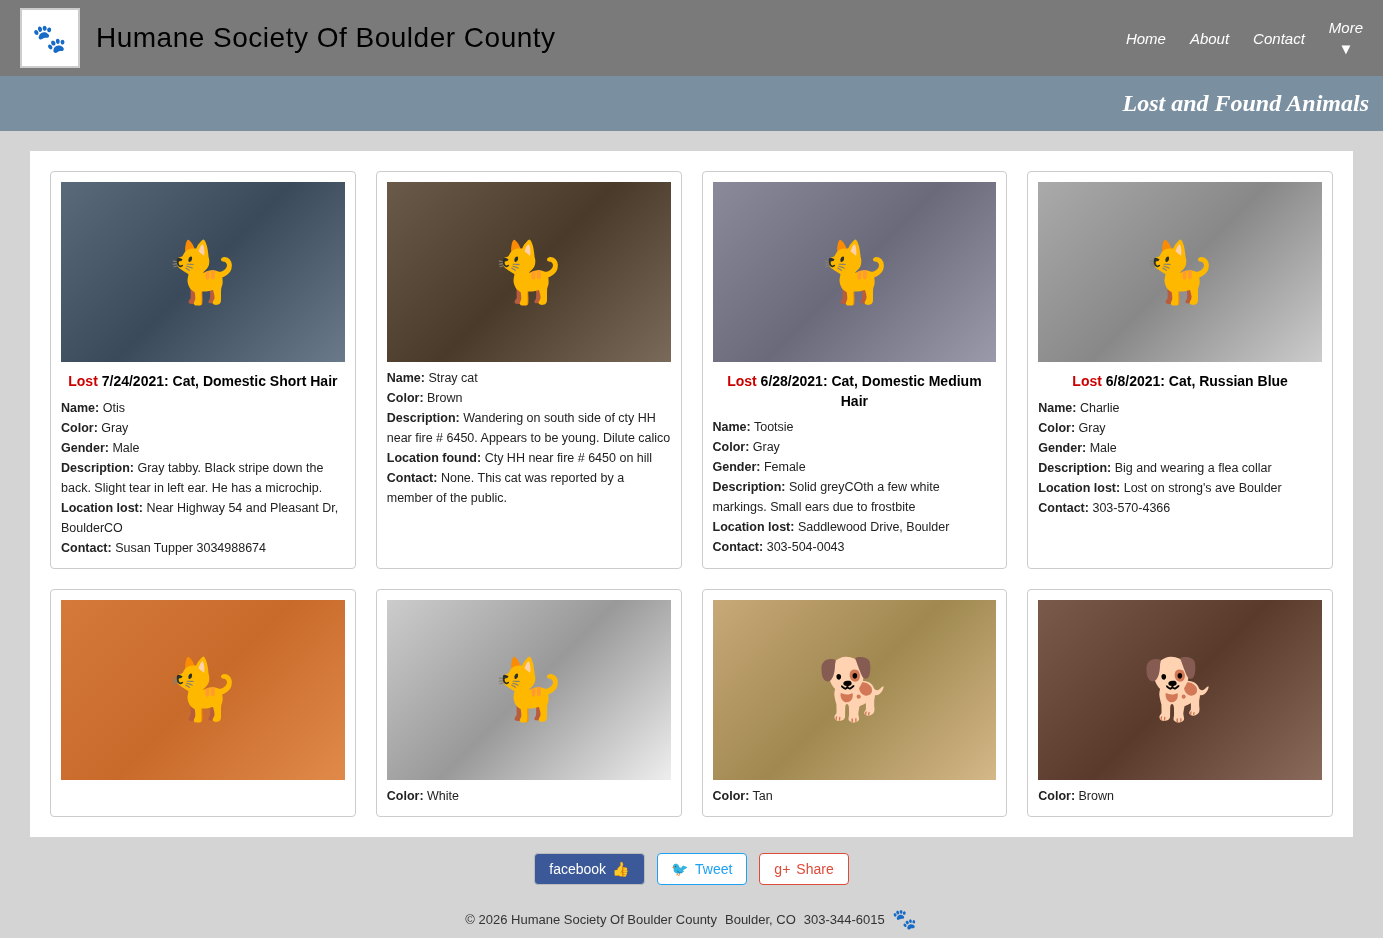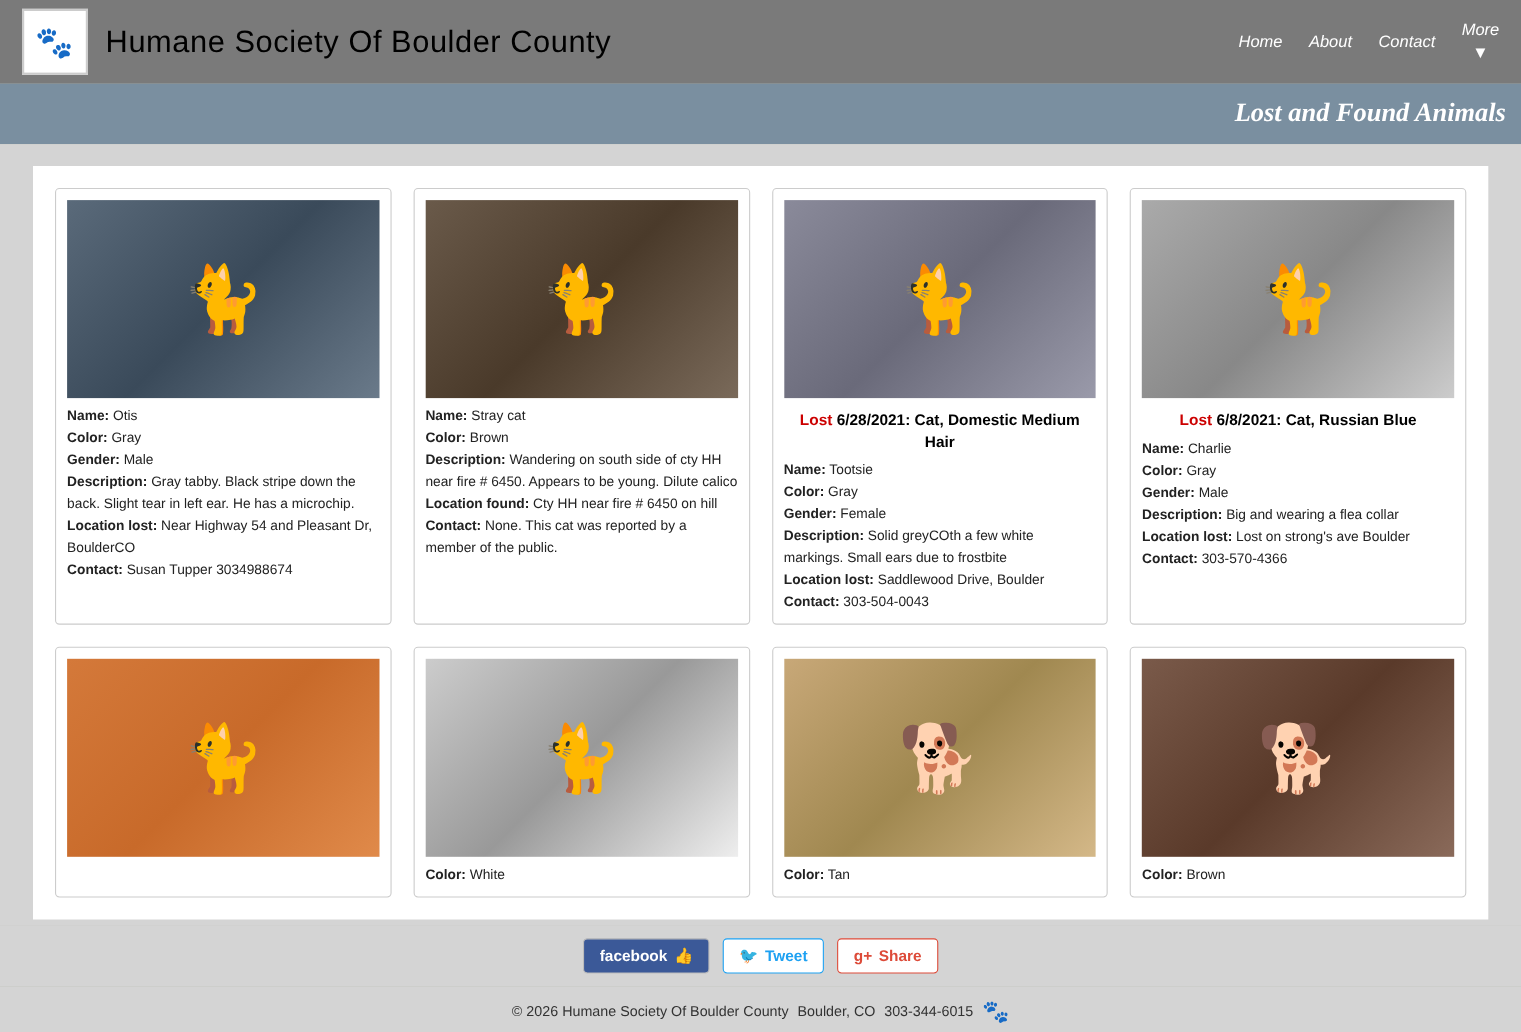--- a/index.html
+++ b/index.html
@@ -154,21 +154,21 @@
       align-items: center;
     }
 
     .social-btn {
       display: inline-flex;
       align-items: center;
       gap: 6px;
       padding: 7px 14px;
       border-radius: 4px;
       font-size: 14px;
-      font-weight: bold;
+      font-weight: normal;
       cursor: pointer;
       border: 1px solid #bbb;
       text-decoration: none;
     }
     .facebook-btn {
       background: #3b5998;
       color: #fff;
     }
     .tweet-btn {
       background: #fff;
@@ -295,20 +295,21 @@
 <div class="subtitle-bar">
   <h1>Lost and Found Animals</h1>
 </div>
 
 <div class="main-content">
   <div class="scroll-area">
     <div class="cards-grid" id="cards-container">
 
     <div class="animal-card">
           <div class="img-cat1">🐈</div>
+          <div class="card-title"><span class="status-lost">Lost </span><span class="status-date">7/24/2021: Cat, Domestic Short Hair</span></div>
           <div class="card-details"><span class="label">Name:</span> Otis<br><span class="label">Color:</span> Gray<br><span class="label">Gender:</span> Male<br><span class="label">Description:</span> Gray tabby. Black stripe down the back. Slight tear in left ear. He has a microchip.<br><span class="label">Location lost:</span> Near Highway 54 and Pleasant Dr, BoulderCO<br><span class="label">Contact:</span> Susan Tupper 3034988674</div>
         </div>
         <div class="animal-card">
           <div class="img-cat2">🐈</div>
           <div class="card-details"><span class="label">Name:</span> Stray cat<br><span class="label">Color:</span> Brown<br><span class="label">Description:</span> Wandering on south side of cty HH near fire # 6450. Appears to be young. Dilute calico<br><span class="label">Location found:</span> Cty HH near fire # 6450 on hill<br><span class="label">Contact:</span> None. This cat was reported by a member of the public.</div>
         </div>
         <div class="animal-card">
           <div class="img-cat3">🐈</div>
           <div class="card-title"><span class="status-lost">Lost </span><span class="status-date">6/28/2021: Cat, Domestic Medium Hair</span></div>
           <div class="card-details"><span class="label">Name:</span> Tootsie<br><span class="label">Color:</span> Gray<br><span class="label">Gender:</span> Female<br><span class="label">Description:</span> Solid greyCOth a few white markings. Small ears due to frostbite<br><span class="label">Location lost:</span> Saddlewood Drive, Boulder<br><span class="label">Contact:</span> 303-504-0043</div>

